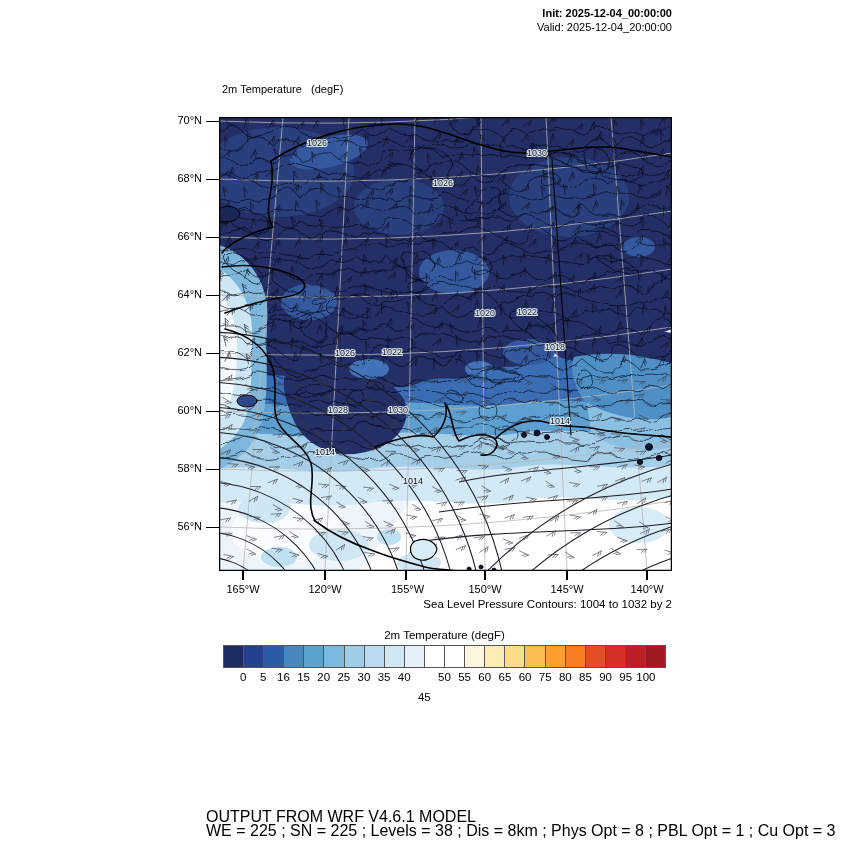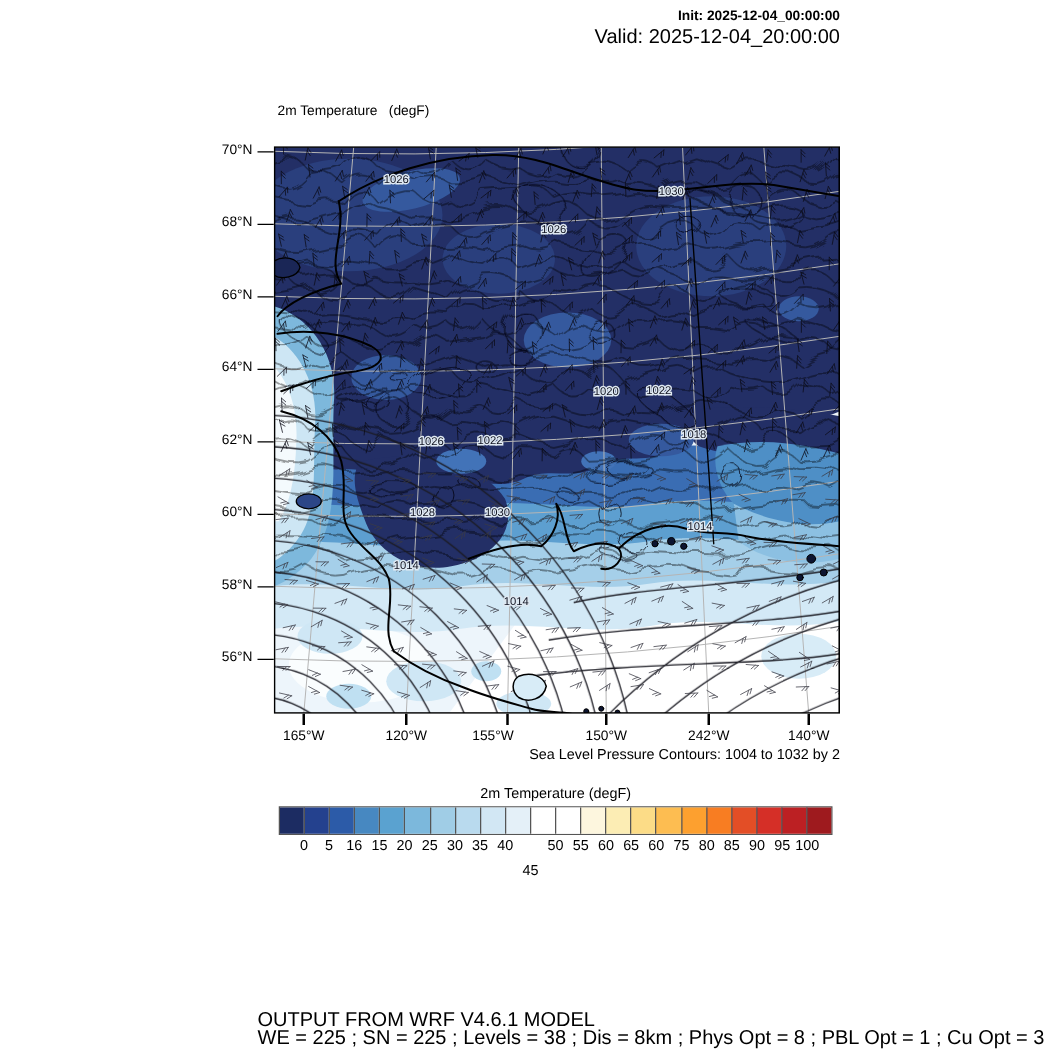--- a/index.html
+++ b/index.html
@@ -1,21 +1,21 @@
 <!DOCTYPE html>
 <html><head>
 <meta charset="utf-8">
 <style>
   html,body{margin:0;padding:0;background:#fff;width:850px;height:850px;overflow:hidden;
     font-family:"Liberation Sans","DejaVu Sans",sans-serif;color:#000;}
   .abs{position:absolute;}
   #page{position:relative;width:850px;height:850px;background:#fff;}
   #title{left:150px;top:5px;width:420px;text-align:center;font-size:19px;font-weight:bold;}
   #init-line{right:178px;top:7px;font-size:11px;font-weight:bold;text-align:right;}
-  #valid-line{right:178px;top:21px;font-size:16px;text-align:right;}
+  #valid-line{right:178px;top:21px;font-size:11px;text-align:right;}
   #field-block{left:222px;top:57px;font-size:11px;line-height:13px;white-space:pre;}
   #map-wrap{left:219px;top:117px;width:453px;height:454px;}
   #map-wrap svg{display:block;width:453px;height:454px;}
   .axlab{position:absolute;font-size:11px;}
   .tick{position:absolute;background:#000;}
   #contour-note{right:178px;top:598px;font-size:11.5px;text-align:right;}
   #cb-title{left:223px;top:629px;width:443px;text-align:center;font-size:11.5px;}
   #colorbar{left:223px;top:645px;width:443px;height:23px;display:flex;border:1px solid #555;box-sizing:border-box;}
   #colorbar .seg{flex:1 1 auto;border-left:1px solid #555;}
   #colorbar .seg:first-child{border-left:none;}
@@ -2842,25 +2842,25 @@
       <div class="axlab" style="left: 158px; top: 404px; width: 44px; text-align: right;">60°N</div>
       <div class="tick" style="left: 206px; top: 468.5px; width: 13px; height: 1.4px;"></div>
       <div class="axlab" style="left: 158px; top: 462px; width: 44px; text-align: right;">58°N</div>
       <div class="tick" style="left: 206px; top: 526.5px; width: 13px; height: 1.4px;"></div>
       <div class="axlab" style="left: 158px; top: 520px; width: 44px; text-align: right;">56°N</div>
       <div class="tick" style="left: 242.3px; top: 571px; width: 1.4px; height: 9px;"></div>
       <div class="axlab" style="left: 216px; top: 583px; width: 54px; text-align: center;">165°W</div>
       <div class="tick" style="left: 324.3px; top: 571px; width: 1.4px; height: 9px;"></div>
       <div class="axlab" style="left: 298px; top: 583px; width: 54px; text-align: center;">120°W</div>
       <div class="tick" style="left: 405.3px; top: 571px; width: 1.4px; height: 9px;"></div>
-      <div class="axlab" style="left: 357px; top: 583px; width: 54px; text-align: right;">155°W</div>
+      <div class="axlab" style="left: 391px; top: 583px; width: 54px; text-align: left;">155°W</div>
       <div class="tick" style="left: 484.3px; top: 571px; width: 1.4px; height: 9px;"></div>
       <div class="axlab" style="left: 458px; top: 583px; width: 54px; text-align: center;">150°W</div>
       <div class="tick" style="left: 566.3px; top: 571px; width: 1.4px; height: 9px;"></div>
-      <div class="axlab" style="left: 540px; top: 583px; width: 54px; text-align: center;">242°W</div>
+      <div class="axlab" style="left: 540px; top: 583px; width: 54px; text-align: center;">145°W</div>
       <div class="tick" style="left: 646.3px; top: 571px; width: 1.4px; height: 9px;"></div>
       <div class="axlab" style="left: 620px; top: 583px; width: 54px; text-align: center;">140°W</div>
       <div class="cblab" style="left: 243.136px;">0</div>
       <div class="cblab" style="left: 263.273px;">5</div>
       <div class="cblab" style="left: 283.409px;">16</div>
       <div class="cblab" style="left: 303.545px;">15</div>
       <div class="cblab" style="left: 323.682px;">20</div>
       <div class="cblab" style="left: 343.818px;">25</div>
       <div class="cblab" style="left: 363.955px;">30</div>
       <div class="cblab" style="left: 384.091px;">35</div>

